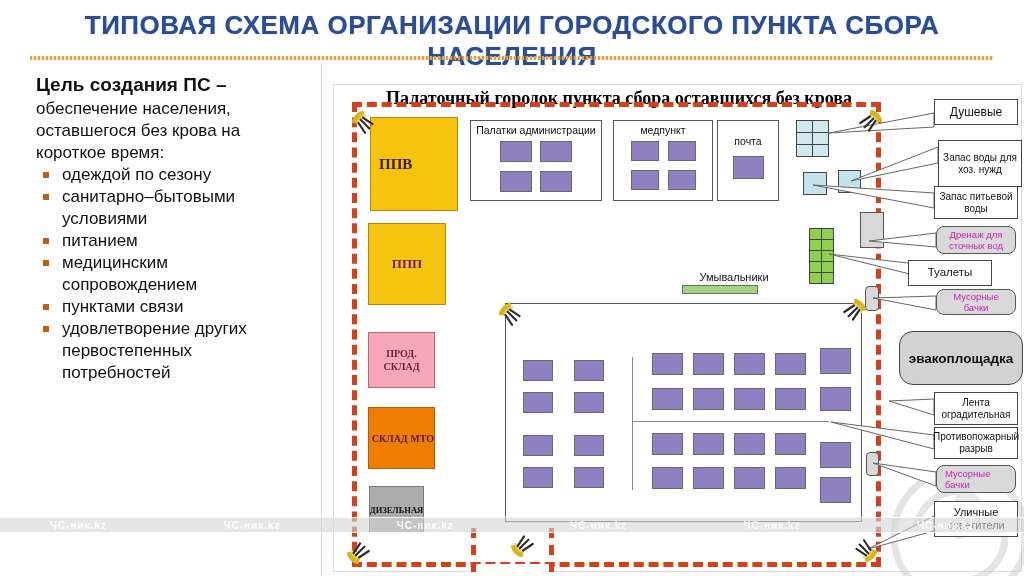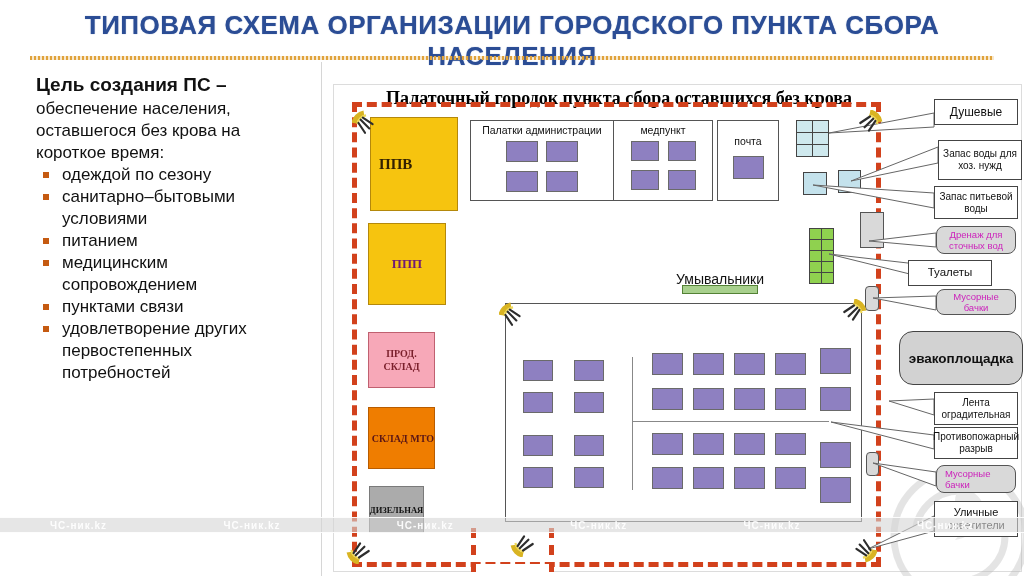--- a/index.html
+++ b/index.html
@@ -44,21 +44,21 @@
   #zone-mto{left:368px;top:407px;width:67px;height:62px;background:#ef7d00;border:1px solid #b85c00;
             display:flex;align-items:center;justify-content:flex-end;font-size:10px;color:#5a1616;}
   #zone-diesel{left:369px;top:486px;width:55px;height:47px;background:#ababab;border:1px solid #7a7a7a;
                display:flex;align-items:center;justify-content:center;font-size:8.5px;color:#111;white-space:nowrap;}
 
   
   .fac{background:#fff;border:1px solid #555;box-sizing:border-box;text-align:center;}
   .fac-label{font-size:10.5px;margin-top:3px;}
   .tent-grid{display:grid;justify-content:center;margin-top:5px;}
   .tent{background:#8e80c1;border:1px solid #6a6a6a;box-sizing:border-box;}
-  #fac-admin{left:470px;top:120px;width:144px;height:81px;}
+  #fac-admin{left:470px;top:120px;width:132px;height:81px;}
   #fac-admin .tent-grid{grid-template-columns:repeat(2,32px);gap:9px 8px;}
   #fac-admin .tent{width:32px;height:21px;}
   #fac-med{left:613px;top:120px;width:100px;height:81px;}
   #fac-med .tent-grid{grid-template-columns:repeat(2,28px);gap:9px 9px;}
   #fac-med .tent{width:28px;height:20px;}
   #fac-post{left:717px;top:120px;width:62px;height:81px;}
   #fac-post .fac-label{margin-top:14px;}
   #fac-post .tent-grid{grid-template-columns:31px;gap:0;margin-top:9px;}
   #fac-post .tent{width:31px;height:23px;}
 
@@ -68,38 +68,38 @@
   #showers div{background:#cfe9ee;}
   #toilets{left:809px;top:228px;grid-template-columns:repeat(2,11px);grid-auto-rows:10px;}
   #toilets div{background:#8fd14f;}
   .watersq{background:#c4e2ec;border:1px solid #444;box-sizing:border-box;}
   #water1{left:803px;top:172px;width:24px;height:23px;}
   #water2{left:838px;top:170px;width:23px;height:23px;}
   #drain{left:860px;top:212px;width:24px;height:36px;background:#d9d9d9;border:1px solid #555;box-sizing:border-box;}
   .trash{background:#d9d9d9;border:1px solid #555;border-radius:4px;box-sizing:border-box;}
   #trash1{left:865px;top:286px;width:14px;height:25px;}
   #trash2{left:866px;top:452px;width:13px;height:24px;}
-  #wash-label{left:672px;top:271px;width:96px;text-align:center;font-size:14px;}
+  #wash-label{left:686px;top:271px;width:96px;text-align:center;font-size:11px;}
   #wash-bar{left:682px;top:285px;width:76px;height:9px;background:#a8d08d;border:1px solid #538135;box-sizing:border-box;}
 
   
   #big-box{left:505px;top:303px;width:357px;height:219px;background:#fff;border:1px solid #555;box-sizing:border-box;}
   #big-title{left:515px;top:310px;width:337px;text-align:center;font-size:11px;font-weight:bold;line-height:1.3;
              letter-spacing:.3px;white-space:pre-line;}
   .t{position:absolute;width:31px;height:22px;background:#8e80c1;border:1px solid #6a6a6a;box-sizing:border-box;}
   .ts{width:30px;height:21px;}
   #tent-divider{left:632px;top:357px;width:1px;height:133px;background:#888;}
   #firebreak{left:632px;top:421px;width:197px;height:1px;background:#888;}
 
   
   .co{box-sizing:border-box;background:#fff;border:1.3px solid #444;display:flex;align-items:center;
       justify-content:center;text-align:center;font-size:10.5px;line-height:1.2;padding:1px 3px;z-index:7;}
   .co.gray{background:#d9d9d9;border-radius:8px;color:#cc22bb;font-size:9.5px;border:1px solid #555;}
   #co-dush{left:934px;top:99px;width:84px;height:26px;font-size:12px;}
-  #co-khoz{left:938px;top:140px;width:84px;height:40px;font-size:10px;}
+  #co-khoz{left:938px;top:140px;width:84px;height:47px;font-size:10px;}
   #co-pit{left:934px;top:186px;width:84px;height:33px;font-size:10px;}
   #co-dren{left:936px;top:226px;width:80px;height:28px;}
   #co-tual{left:908px;top:260px;width:84px;height:26px;font-size:11.5px;}
   #co-mus1{left:936px;top:289px;width:80px;height:26px;}
   #co-evak{left:899px;top:331px;width:122px;height:52px;background:#d2d2d2;border:1.5px solid #444;
            border-radius:14px;display:flex;align-items:center;justify-content:center;
            font-weight:bold;font-size:13.5px;z-index:7;}
   #co-lenta{left:934px;top:392px;width:84px;height:33px;font-size:10px;}
   #co-fire{left:934px;top:427px;width:84px;height:32px;font-size:10px;}
   #co-mus2{left:936px;top:465px;width:80px;height:28px;justify-content:flex-start;text-align:left;padding-left:8px;}

